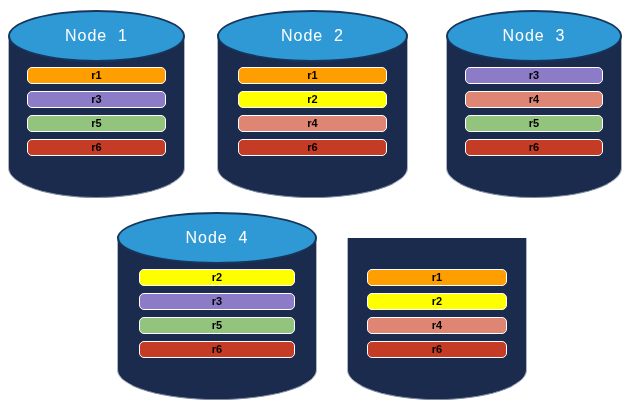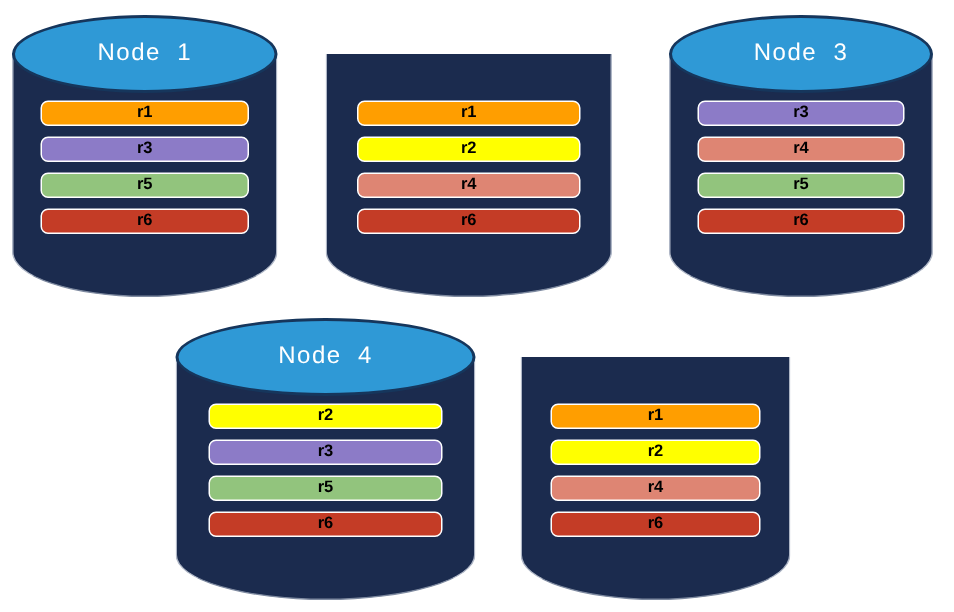--- a/index.html
+++ b/index.html
@@ -58,20 +58,23 @@
     <div class="bars">
       <div class="bar" style="background: rgb(255, 158, 0);">r1</div>
       <div class="bar" style="background: rgb(140, 123, 199);">r3</div>
       <div class="bar" style="background: rgb(146, 196, 125);">r5</div>
       <div class="bar" style="background: rgb(196, 60, 38);">r6</div>
     </div>
   </div>
 
   <div class="node node-2">
     <div class="cyl-body" style="background: rgb(27, 43, 78);"></div>
+    <div class="cyl-top" style="background: rgb(47, 153, 214);">
+      <span class="node-title">Node  2</span>
+    </div>
     <div class="bars">
       <div class="bar" style="background: rgb(255, 158, 0);">r1</div>
       <div class="bar" style="background: rgb(255, 255, 0);">r2</div>
       <div class="bar" style="background: rgb(222, 133, 115);">r4</div>
       <div class="bar" style="background: rgb(196, 60, 38);">r6</div>
     </div>
   </div>
 
   <div class="node node-3">
     <div class="cyl-body" style="background: rgb(27, 43, 78);"></div>

